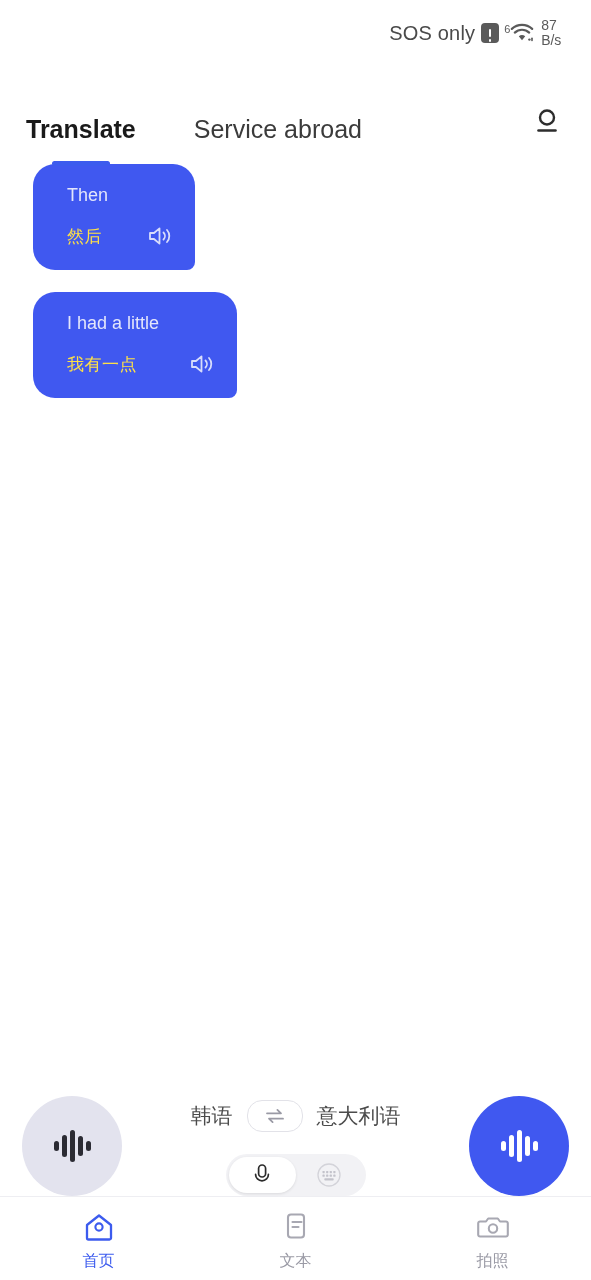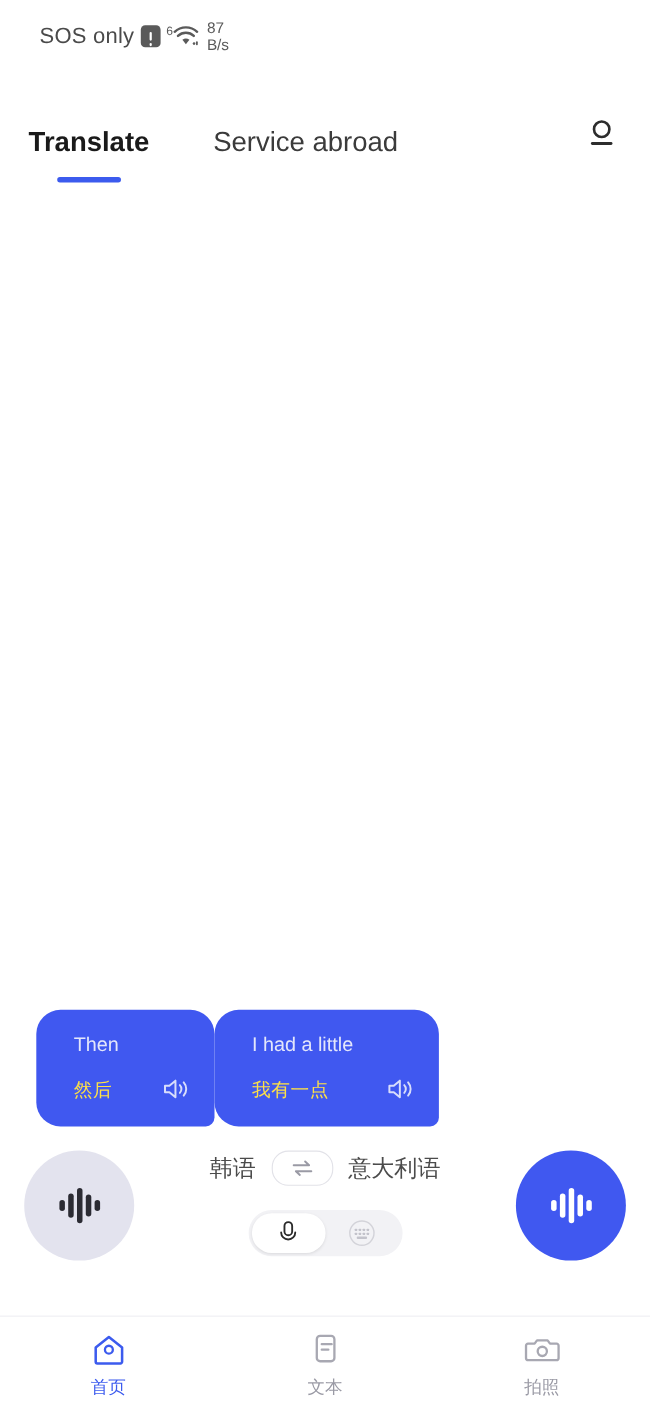--- a/index.html
+++ b/index.html
@@ -23,21 +23,21 @@
     background: #ffffff;
     position: relative;
   }
 
   
   .statusbar {
     height: 66px;
     flex: 0 0 66px;
     display: flex;
     align-items: center;
-    justify-content: flex-start;
+    justify-content: flex-end;
     padding: 0 30px 0 36px;
     box-sizing: border-box;
     color: #4a4a4a;
   }
   .sb-left, .sb-right {
     display: flex;
     align-items: center;
   }
   .sb-carrier {
     font-size: 20px;
@@ -177,22 +177,22 @@
     justify-content: center;
     cursor: pointer;
   }
 
   
   .chat {
     flex: 1 1 auto;
     padding: 20px 33px 0 33px;
     box-sizing: border-box;
     display: flex;
-    flex-direction: row;
-    align-items: flex-end;
+    flex-direction: column;
+    align-items: flex-start;
     overflow: hidden;
   }
   .bubble {
     background: #4058f0;
     color: #ffffff;
     border-radius: 22px;
     padding: 20px 22px 22px 34px;
     margin-bottom: 22px;
     box-sizing: border-box;
     display: flex;
@@ -225,21 +225,21 @@
     display: flex;
     align-items: center;
     cursor: pointer;
   }
 
   
   .controls {
     flex: 0 0 150px;
     position: relative;
     display: flex;
-    align-items: flex-start;
+    align-items: flex-end;
     padding: 0 22px;
     box-sizing: border-box;
   }
   .wave-btn {
     width: 100px;
     height: 100px;
     border-radius: 50%;
     display: flex;
     align-items: center;
     justify-content: center;

